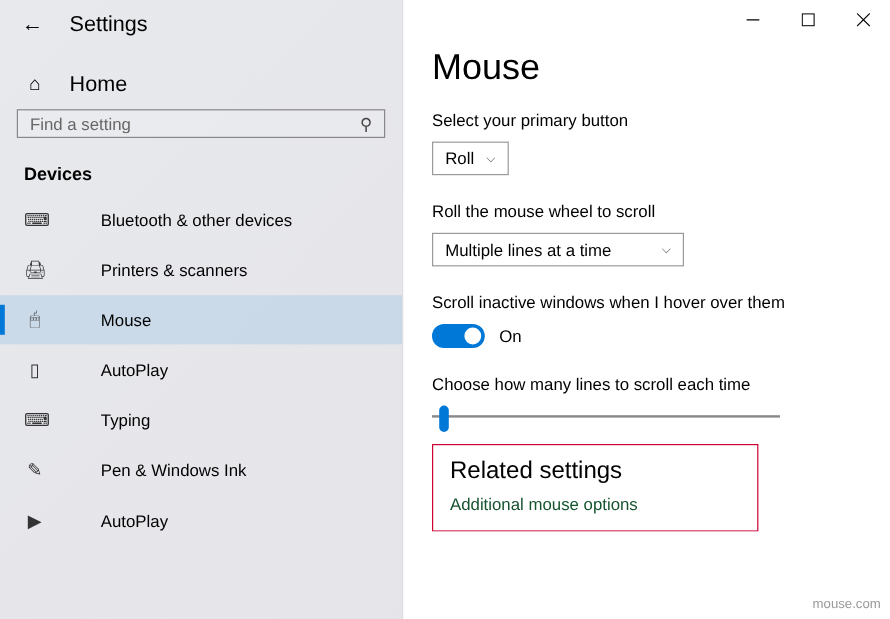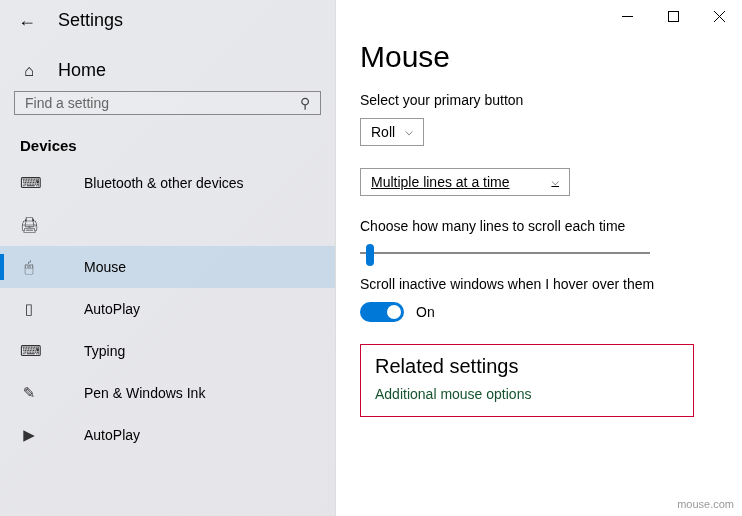--- a/index.html
+++ b/index.html
@@ -35,32 +35,32 @@
 .titlebar-right { height: 40px; display: flex; justify-content: flex-end; }
 .win-controls { display: flex; }
 .win-btn { width: 46px; height: 32px; display: flex; align-items: center; justify-content: center; cursor: pointer; font-size: 11px; font-family: "Segoe MDL2 Assets", sans-serif; }
 .win-btn svg { width: 11px; height: 11px; }
 
 .content { padding: 0 24px 0 24px; overflow-y: auto; }
 .page-title { font-size: 30px; font-weight: 400; margin-bottom: 18px; }
 .field-block { margin-bottom: 22px; }
 .field-label { font-size: 14px; margin-bottom: 10px; }
 .dropdown { display: inline-flex; align-items: center; border: 1px solid #999; padding: 5px 10px; font-size: 14px; gap: 10px; cursor: pointer; min-width: 62px; }
-.dropdown.wide { min-width: 210px; justify-content: space-between; text-decoration: underline; }
+.dropdown.wide { min-width: 210px; justify-content: space-between; }
 .chevron { font-size: 10px; color: #444; }
 
 .slider-track { position: relative; width: 290px; height: 2px; background: #888; margin: 18px 0 6px 0; }
 .slider-thumb { position: absolute; left: 6px; top: -8px; width: 8px; height: 22px; background: #0078d7; border-radius: 4px; cursor: pointer; }
 
 .toggle-row { display: flex; align-items: center; gap: 12px; }
 .toggle { width: 44px; height: 20px; background: #0078d7; border-radius: 10px; position: relative; cursor: pointer; }
 .toggle::after { content: ""; position: absolute; right: 3px; top: 3px; width: 14px; height: 14px; background: #fff; border-radius: 50%; }
 .toggle-label { font-size: 14px; }
 
-.related-box { border: 1px solid #c03; padding: 10px 14px 14px 14px; margin-top: 2px; width: 334px; }
+.related-box { border: 1px solid #c03; padding: 10px 14px 14px 14px; margin-top: 2px; width: 272px; }
 .related-title { font-size: 20px; font-weight: 400; margin-bottom: 8px; }
 .link { color: #14532d; font-size: 14px; cursor: pointer; }
 
 .watermark { position: absolute; bottom: 6px; right: 8px; font-size: 11px; color: #999; }
 </style>
 </head>
 <body>
 
 <div class="window">
 
@@ -82,20 +82,21 @@
       </div>
 
       <div class="group-header">Devices</div>
 
       <div class="nav-item">
         <span class="nav-icon">⌨</span>
         <span class="nav-label">Bluetooth &amp; other devices</span>
       </div>
       <div class="nav-item">
         <span class="nav-icon">🖨</span>
+        <span class="nav-label">Printers &amp; scanners</span>
       </div>
       <div class="nav-item selected">
         <span class="nav-icon">🖱</span>
         <span class="nav-label">Mouse</span>
       </div>
       <div class="nav-item">
         <span class="nav-icon">▯</span>
         <span class="nav-label">AutoPlay</span>
       </div>
       <div class="nav-item">
@@ -140,38 +141,39 @@
 
       <div class="field-block">
         <div class="field-label">Select your primary button</div>
         <div class="dropdown">
           <span>Roll</span>
           <span class="chevron">⌵</span>
         </div>
       </div>
 
       <div class="field-block">
+        <div class="field-label">Roll the mouse wheel to scroll</div>
         <div class="dropdown wide">
           <span>Multiple lines at a time</span>
           <span class="chevron">⌵</span>
-        </div>
-      </div>
-
-      <div class="field-block">
-        <div class="field-label">Choose how many lines to scroll each time</div>
-        <div class="slider-track">
-          <div class="slider-thumb"></div>
         </div>
       </div>
 
       <div class="field-block">
         <div class="field-label">Scroll inactive windows when I hover over them</div>
         <div class="toggle-row">
           <div class="toggle"></div>
           <span class="toggle-label">On</span>
+        </div>
+      </div>
+
+      <div class="field-block">
+        <div class="field-label">Choose how many lines to scroll each time</div>
+        <div class="slider-track">
+          <div class="slider-thumb"></div>
         </div>
       </div>
 
       <div class="related-box">
         <div class="related-title">Related settings</div>
         <div class="link">Additional mouse options</div>
       </div>
     </div>
   </div>
 </div>

